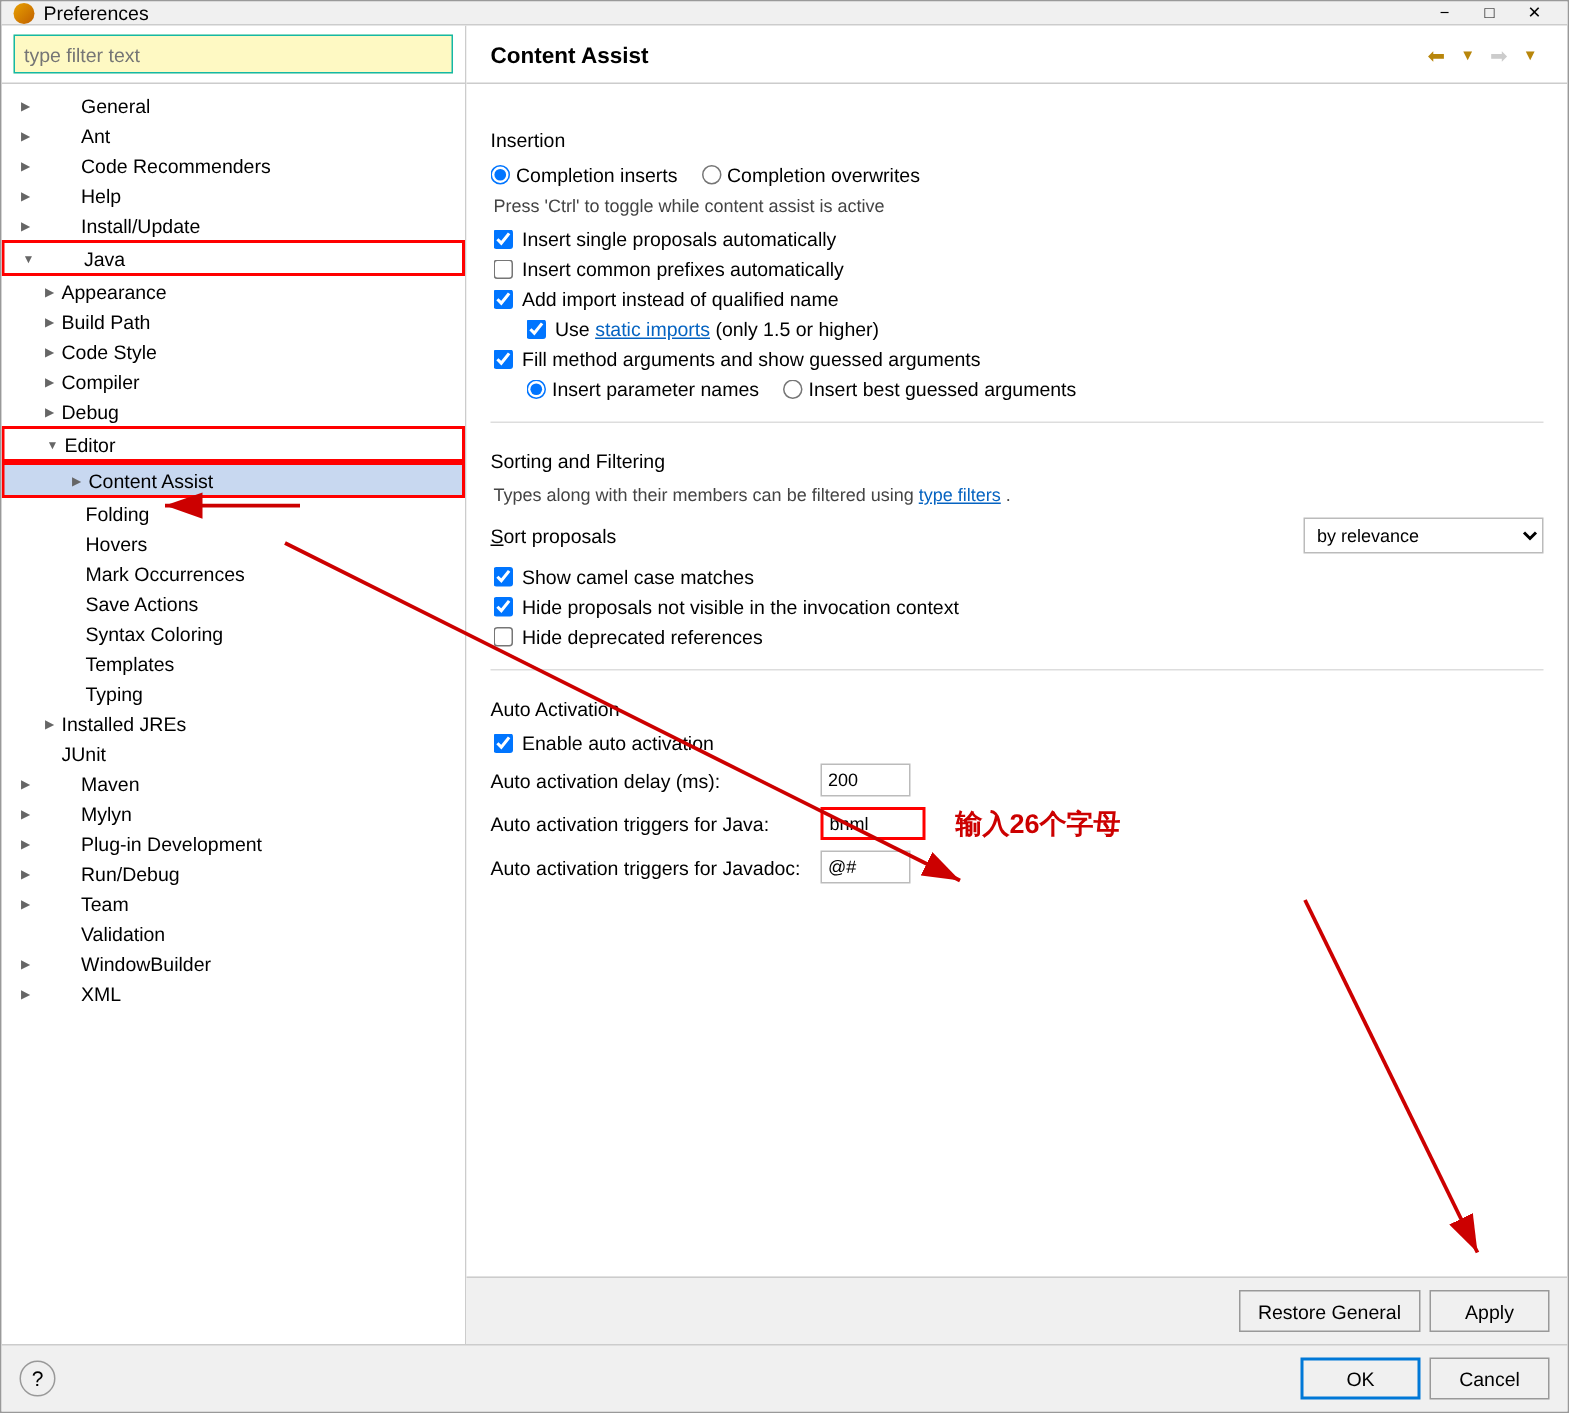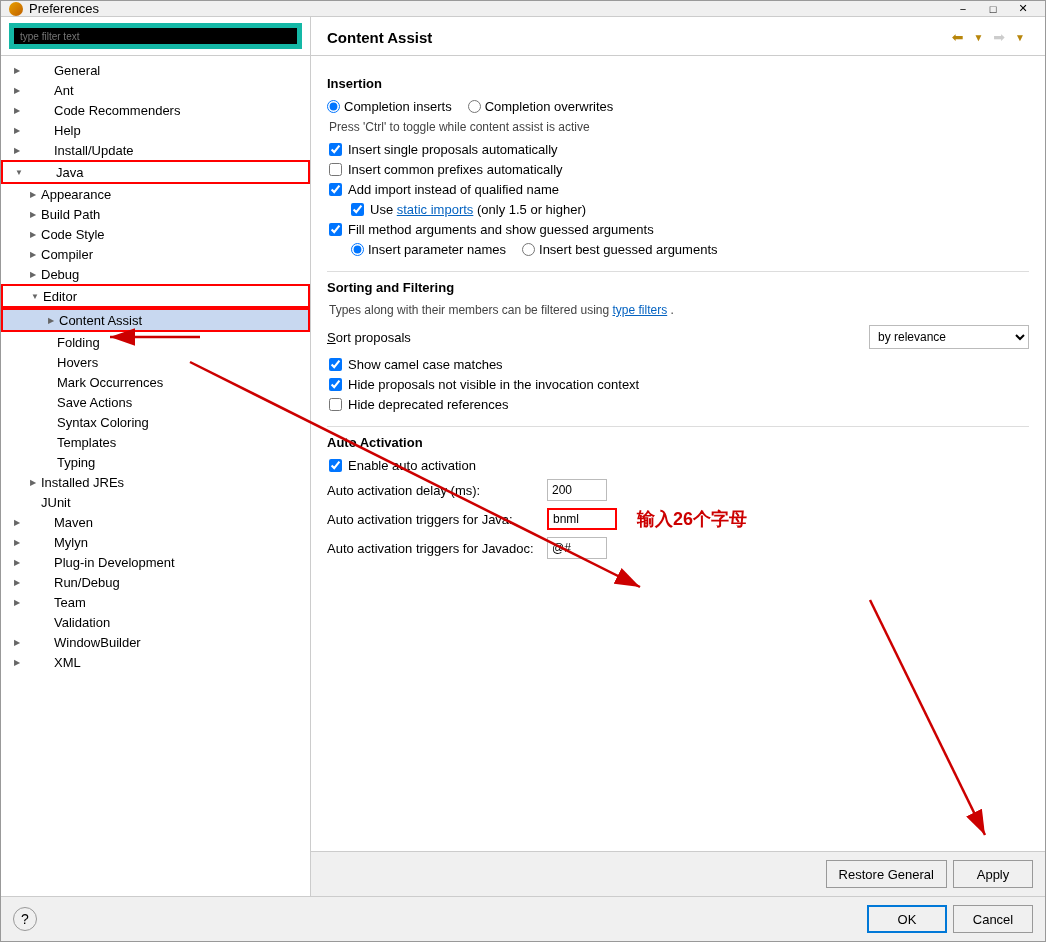--- a/index.html
+++ b/index.html
@@ -12,21 +12,21 @@
     .titlebar-title { font-size: 13px; flex: 1; }
     .titlebar-controls { display: flex; gap: 2px; }
     .titlebar-btn { width: 28px; height: 22px; background: none; border: none; cursor: pointer; font-size: 11px; display: flex; align-items: center; justify-content: center; }
     
     .content { display: flex; flex: 1; overflow: hidden; }
     
     
     .left-panel { width: 310px; background: white; border-right: 1px solid #ccc; display: flex; flex-direction: column; flex-shrink: 0; }
     
     .search-box { padding: 6px 8px; border-bottom: 1px solid #ccc; }
-    .search-input { width: 100%; height: 26px; border: 5px solid #14b8a6; padding: 3px 6px; font-size: 10px; color: #888; background: #000000; }
+    .search-input { width: 100%; height: 26px; border: 1px solid #14b8a6; padding: 3px 6px; font-size: 13px; color: #888; background: #fef9c3; }
     
     .tree { flex: 1; overflow-y: auto; padding: 4px 0; }
     .tree-row { display: flex; align-items: center; padding: 2px 4px; cursor: pointer; white-space: nowrap; }
     .tree-row.selected { background: #cce0ff; }
     
     .expand-arrow { width: 16px; height: 16px; display: inline-flex; align-items: center; justify-content: center; font-size: 9px; color: #666; flex-shrink: 0; }
     .expand-arrow.open::before { content: '▼'; font-size: 8px; }
     .expand-arrow.closed::before { content: '▶'; font-size: 8px; }
     .expand-arrow.none { width: 16px; }
     
@@ -40,21 +40,21 @@
     .right-panel { flex: 1; background: white; display: flex; flex-direction: column; }
     
     .right-header { padding: 10px 16px 8px; border-bottom: 1px solid #ccc; display: flex; align-items: center; justify-content: space-between; }
     .right-title { font-size: 15px; font-weight: bold; }
     .nav-arrows { display: flex; gap: 2px; }
     .nav-arrow-btn { background: none; border: none; font-size: 14px; cursor: pointer; color: #b8860b; padding: 2px 4px; }
     .nav-arrow-btn.disabled { color: #ccc; cursor: default; }
     
     .right-body { flex: 1; padding: 12px 16px; overflow-y: auto; }
     
-    .section-title { font-weight: bold; margin-bottom: 8px; margin-top: 8px; }
+    .section-title { font-weight: normal; margin-bottom: 8px; margin-top: 18px; }
     .section { margin-bottom: 14px; }
     
     .radio-row { display: flex; align-items: center; gap: 16px; margin-bottom: 6px; }
     .radio-label { display: flex; align-items: center; gap: 4px; cursor: pointer; }
     .radio-label input[type=radio] { margin: 0; }
     .hint-text { color: #444; margin-bottom: 8px; padding-left: 2px; font-size: 12px; }
     
     .checkbox-row { display: flex; align-items: center; gap: 6px; margin-bottom: 5px; padding-left: 2px; }
     .checkbox-row input[type=checkbox] { margin: 0; }
     .checkbox-row label { cursor: pointer; }

